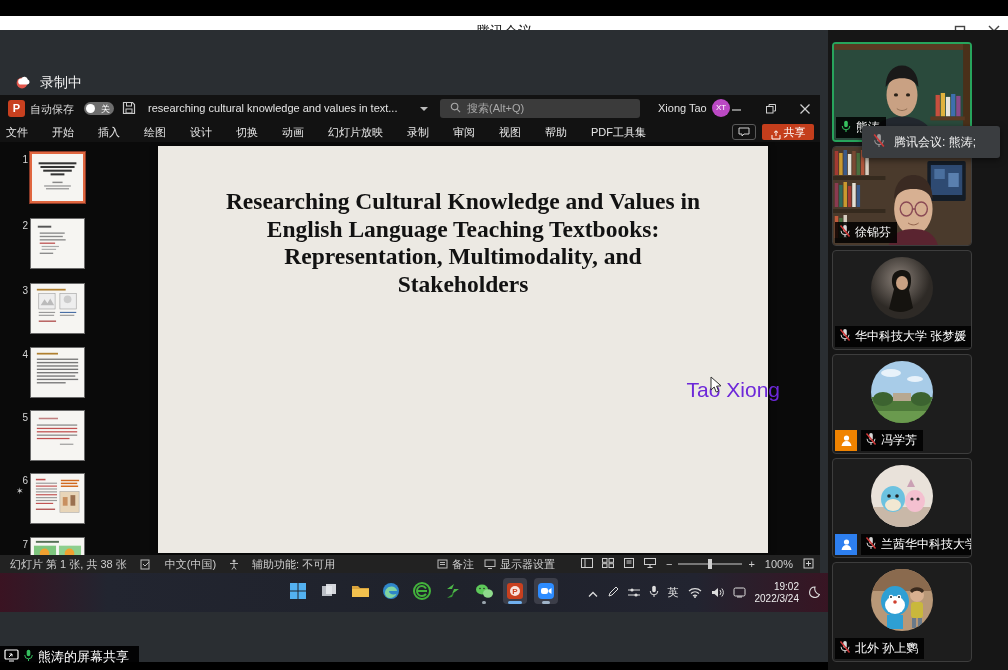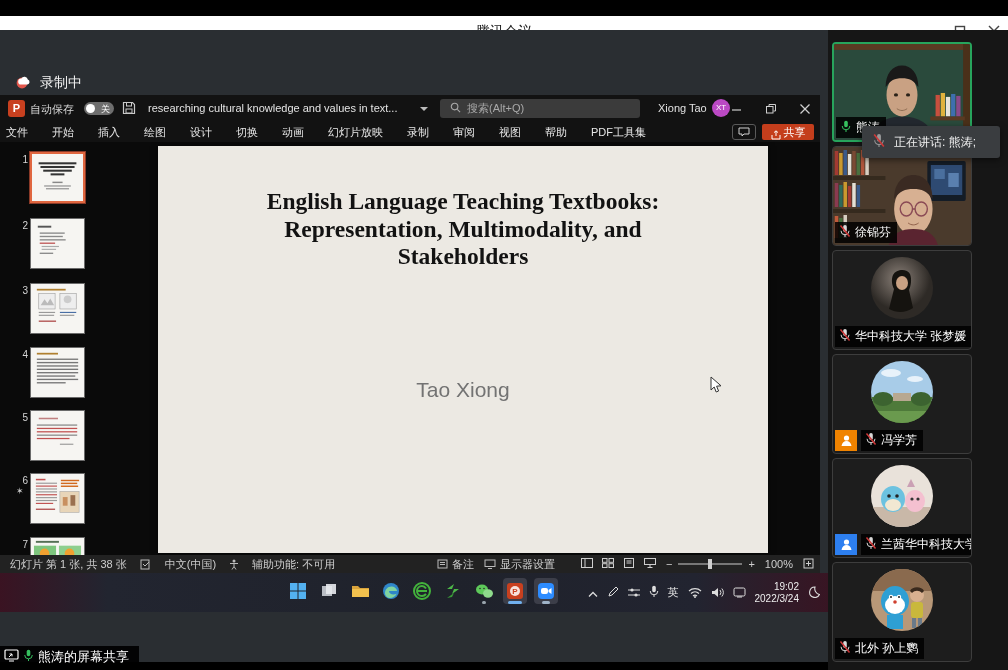--- a/index.html
+++ b/index.html
@@ -42,21 +42,21 @@
   .ppt-content { position:absolute; left:0; top:47px; width:820px; height:413px; background:#0a0a0a; overflow:hidden; }
 
   .thumb-num { position:absolute; left:14px; width:14px; text-align:right; font-size:10px; color:#d6d6d6; }
   .thumb-star { position:absolute; left:16px; font-size:9px; color:#cfcfcf; }
   .thumb-card { position:absolute; left:30px; width:55px; height:51px; background:#f7f6f3; border:1px solid #6a6a6a; }
   .thumb-card.selected { border:2px solid #e0663f; box-shadow:0 0 0 1px #8a3a28; }
   .thumb-card svg { display:block; width:100%; height:100%; }
 
   .slide { position:absolute; left:158px; top:4px; width:610px; height:407px; background:#ece9e3; box-shadow:0 0 6px rgba(0,0,0,.6); }
   .slide-title { position:absolute; left:0; top:42px; width:100%; text-align:center; font-family:"Liberation Serif", serif; font-weight:bold; font-size:23.5px; line-height:27.5px; color:#121212; }
-  .slide-author { position:absolute; left:0; top:232px; width:100%; text-align:center; font-size:21px; color:#737373; }
+  .slide-author { position:absolute; left:12px; top:232px; width:100%; text-align:right; font-size:21px; color:#6d28d9; }
   .slide-affil { position:absolute; left:0; top:266px; width:100%; text-align:center; font-size:21px; line-height:26px; color:#2e2e2e; }
   .cursor { position:absolute; left:552px; top:230px; }
 
   .ppt-statusbar { position:absolute; left:0; top:460px; width:820px; height:18px; background:#222222; color:#cfcfcf; font-size:11px; display:flex; align-items:center; }
   .sb-left { display:flex; align-items:center; gap:13px; padding-left:10px; flex:0 0 auto; }
   .sb-right { margin-left:auto; display:flex; align-items:center; gap:10px; padding-right:6px; }
   .sb-item { display:flex; align-items:center; gap:4px; white-space:nowrap; }
   .sb-views { display:flex; align-items:center; gap:9px; margin-left:16px; }
   .sb-slider { display:flex; align-items:center; gap:6px; }
   .sb-slider .track { position:relative; width:64px; height:2px; background:#777; }
@@ -307,20 +307,21 @@
               <rect x="5" y="3" width="24" height="2" fill="#557055"></rect>
               <rect x="3" y="8" width="23" height="16" fill="#7ec57e"></rect>
               <circle cx="14" cy="16" r="5" fill="#f0a030"></circle>
               <rect x="29" y="8" width="23" height="16" fill="#8ecf8e"></rect>
               <circle cx="40" cy="16" r="5" fill="#f0a030"></circle>
             </svg>
         </div>
 
         <div class="slide">
           <div class="slide-title">
+            <div>Researching Cultural Knowledge and Values in</div>
             <div>English Language Teaching Textbooks:</div>
             <div>Representation, Multimodality, and</div>
             <div>Stakeholders</div>
           </div>
           <div class="slide-author">Tao Xiong</div>
           <div class="cursor">
             <svg width="13" height="18" viewBox="0 0 13 18">
                 <path d="M1 1l0 13 3.2-3 2 5 2.4-1-2-4.8 4.4-.4z" fill="#fff" stroke="#333" stroke-width="1"></path>
               </svg>
           </div>
@@ -551,21 +552,21 @@
       </div>
     </div>
 
     <div class="tooltip">
       <span><svg width="14" height="15" viewBox="0 0 12 14">
             <rect x="4.2" y="1" width="3.6" height="7" rx="1.8" fill="#9a9a9a"></rect>
             <path d="M2 6.8a4 4 0 0 0 8 0" fill="none" stroke="#9a9a9a"></path>
             <line x1="6" y1="11" x2="6" y2="13" stroke="#9a9a9a"></line>
             <line x1="1.5" y1="1.5" x2="10.5" y2="12.5" stroke="#d03838" stroke-width="1.5"></line>
           </svg></span>
-      <span>正在讲话: 熊涛;</span>
+      <span>腾讯会议: 熊涛;</span>
     </div>
 
     <div class="tile" style="top:116px">
       <svg class="fill" viewBox="0 0 158 98" preserveAspectRatio="none">
         <rect width="158" height="98" fill="#4a3a2c"></rect>
         <g>
           <rect x="2" y="4" width="4" height="24" fill="#a33a32"></rect>
             <rect x="7" y="6" width="4" height="22" fill="#c9992e"></rect>
             <rect x="12" y="3" width="4" height="25" fill="#3a5a8a"></rect>
             <rect x="17" y="7" width="4" height="21" fill="#e4e0d6"></rect>

